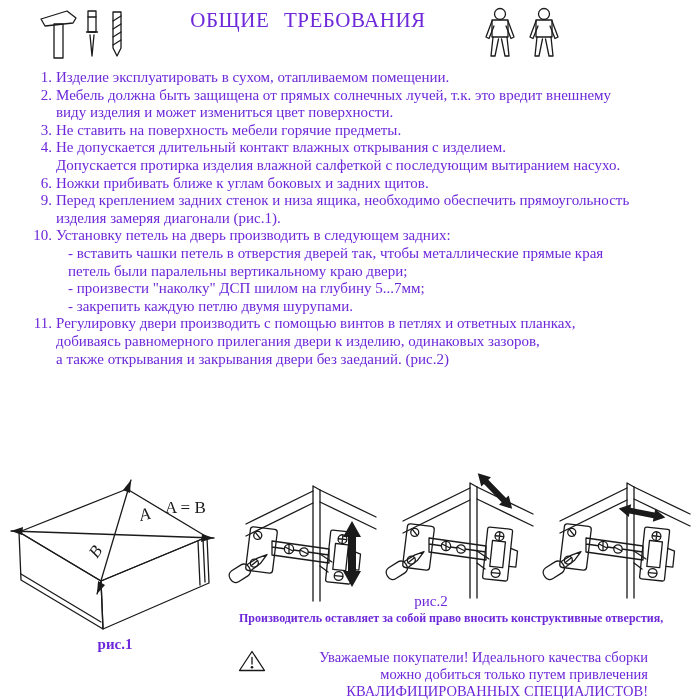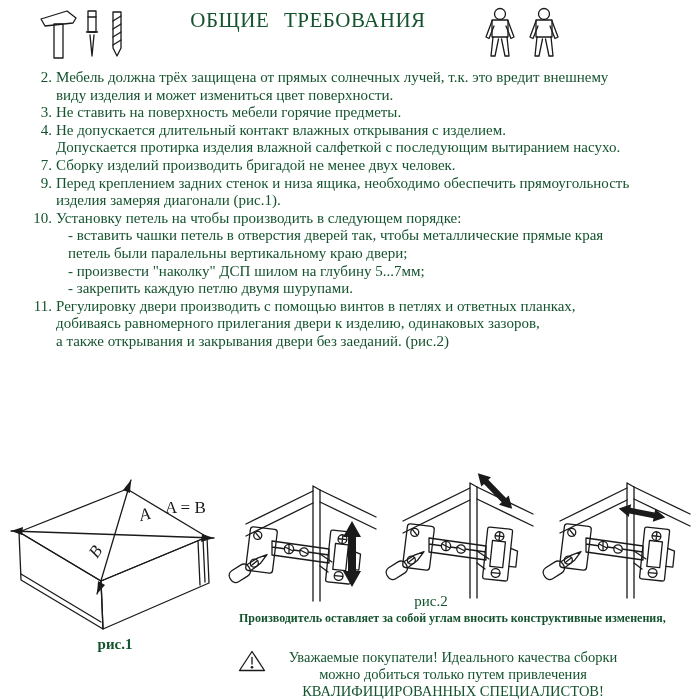--- a/index.html
+++ b/index.html
@@ -1,35 +1,35 @@
 <!DOCTYPE html>
 <html><head>
 <meta charset="utf-8">
 <style>
   html,body{margin:0;padding:0;background:#fff;}
   #page{position:relative;width:700px;height:700px;background:#fff;overflow:hidden;
-        font-family:"Liberation Serif", serif;color:#14532d;}
+        font-family:"Liberation Serif", serif;color:#6d28d9;}
   .abs{position:absolute;}
   
   #title{left:150px;top:8px;width:316px;text-align:center;font-size:21px;
          letter-spacing:.5px;word-spacing:9px;white-space:nowrap;}
   
   #req-list{left:30px;top:69px;width:660px;font-size:15px;line-height:17.6px;}
   .req{padding-left:26px;}
   .req .num{display:inline-block;width:22px;margin-left:-26px;margin-right:4px;text-align:right;}
   .req .txt{white-space:pre-line;}
   .subs .sub{padding-left:12px;white-space:pre-line;}
   
   .caption{font-size:15px;text-align:center;}
   #fig1-caption{left:70px;top:636px;width:90px;font-weight:bold;}
   #fig2-caption{left:396px;top:593px;width:70px;}
   #manufacturer-note{left:239px;top:612px;width:458px;font-size:12px;font-weight:bold;
                      line-height:13.5px;}
   #warning-text{left:258px;top:649px;width:390px;font-size:14.5px;line-height:17px;
-                text-align:center;white-space:pre-line;}
+                text-align:right;white-space:pre-line;}
   svg{display:block;}
   .ink{stroke:#1a1a1a;fill:none;stroke-width:1.3;stroke-linejoin:round;stroke-linecap:round;}
   .fill{fill:#1a1a1a;stroke:none;}
   .lbl{font-family:"Liberation Serif",serif;font-style:italic;fill:#1a1a1a;stroke:none;}
 </style>
 </head>
 <body>
 
 <div id="page">
 
@@ -65,38 +65,39 @@
       <circle cx="16" cy="7" r="5.5"></circle>
       <rect x="8" y="13" width="16" height="17"></rect>
       <path d="M8,14 L2,30 L5,31.5 L10,19"></path>
       <path d="M24,14 L30,30 L27,31.5 L22,19"></path>
       <path d="M9,30 L7,49 L11,49 L14.5,32"></path>
       <path d="M23,30 L25,49 L21,49 L17.5,32"></path>
     </g>
   </svg>
 
   <div class="abs" id="req-list">
-
-    <div class="req"><span class="num">2.</span><span class="txt">Мебель должна трёх защищена от прямых солнечных лучей, т.к. это вредит внешнему
+    <div class="req"><span class="num">1.</span><span class="txt">Изделие эксплуатировать в сухом, отапливаемом помещении.</span></div>
+
+    <div class="req"><span class="num">2.</span><span class="txt">Мебель должна быть защищена от прямых солнечных лучей, т.к. это вредит внешнему
 виду изделия и может измениться цвет поверхности.</span></div>
 
     <div class="req"><span class="num">3.</span><span class="txt">Не ставить на поверхность мебели горячие предметы.</span></div>
 
     <div class="req"><span class="num">4.</span><span class="txt">Не допускается длительный контакт влажных открывания с изделием.
 Допускается протирка изделия влажной салфеткой с последующим вытиранием насухо.</span></div>
 
 
-
-    <div class="req"><span class="num">7.</span><span class="txt">Сборку изделий производить бригадой не менее двух человек.</span></div>
+    <div class="req"><span class="num">6.</span><span class="txt">Ножки прибивать ближе к углам боковых и задних щитов.</span></div>
+
 
 
     <div class="req"><span class="num">9.</span><span class="txt">Перед креплением задних стенок и низа ящика, необходимо обеспечить прямоугольность
 изделия замеряя диагонали (рис.1).</span></div>
 
-    <div class="req"><span class="num">10.</span><span class="txt">Установку петель на чтобы производить в следующем порядке:</span><div class="subs">
+    <div class="req"><span class="num">10.</span><span class="txt">Установку петель на дверь производить в следующем задних:</span><div class="subs">
           <div class="sub">- вставить чашки петель в отверстия дверей так, чтобы металлические прямые края
 петель были паралельны вертикальному краю двери;</div>
           <div class="sub">- произвести "наколку" ДСП шилом на глубину 5...7мм;</div>
           <div class="sub">- закрепить каждую петлю двумя шурупами.</div>
         </div></div>
 
     <div class="req"><span class="num">11.</span><span class="txt">Регулировку двери производить с помощью винтов в петлях и ответных планках,
 добиваясь равномерного прилегания двери к изделию, одинаковых зазоров,
 а также открывания и закрывания двери без заеданий. (рис.2)</span></div>
   </div>
@@ -176,21 +177,21 @@
     <use href="#dbl-arrow" class="fill" transform="translate(110,26) rotate(-44) scale(0.75)"></use>
   </svg>
   <div class="abs caption" id="fig2-caption">рис.2</div>
 
   <svg class="abs" style="left:542px;top:465px" width="150" height="140" viewBox="0 0 150 140">
     <use href="#hinge-sym"></use>
     <use href="#dbl-arrow" class="fill" transform="translate(100,48) rotate(101) scale(0.72)"></use>
   </svg>
 
   <div class="abs" id="manufacturer-note">
-    <div>Производитель оставляет за собой углам вносить конструктивные изменения,</div>
+    <div>Производитель оставляет за собой право вносить конструктивные отверстия,</div>
   </div>
 
   <svg class="abs" style="left:238px;top:649px" width="28" height="24" viewBox="0 0 28 24">
     <path class="ink" stroke-width="1.7" d="M14,2.5 L26.5,21.5 L1.5,21.5 Z"></path>
     <path class="ink" stroke-width="1.7" d="M14,8.5 L14,15"></path>
     <circle class="fill" cx="14" cy="18.3" r="1.3"></circle>
   </svg>
   <div class="abs" id="warning-text">Уважаемые покупатели! Идеального качества сборки
 можно добиться только путем привлечения
 КВАЛИФИЦИРОВАННЫХ СПЕЦИАЛИСТОВ!</div>

